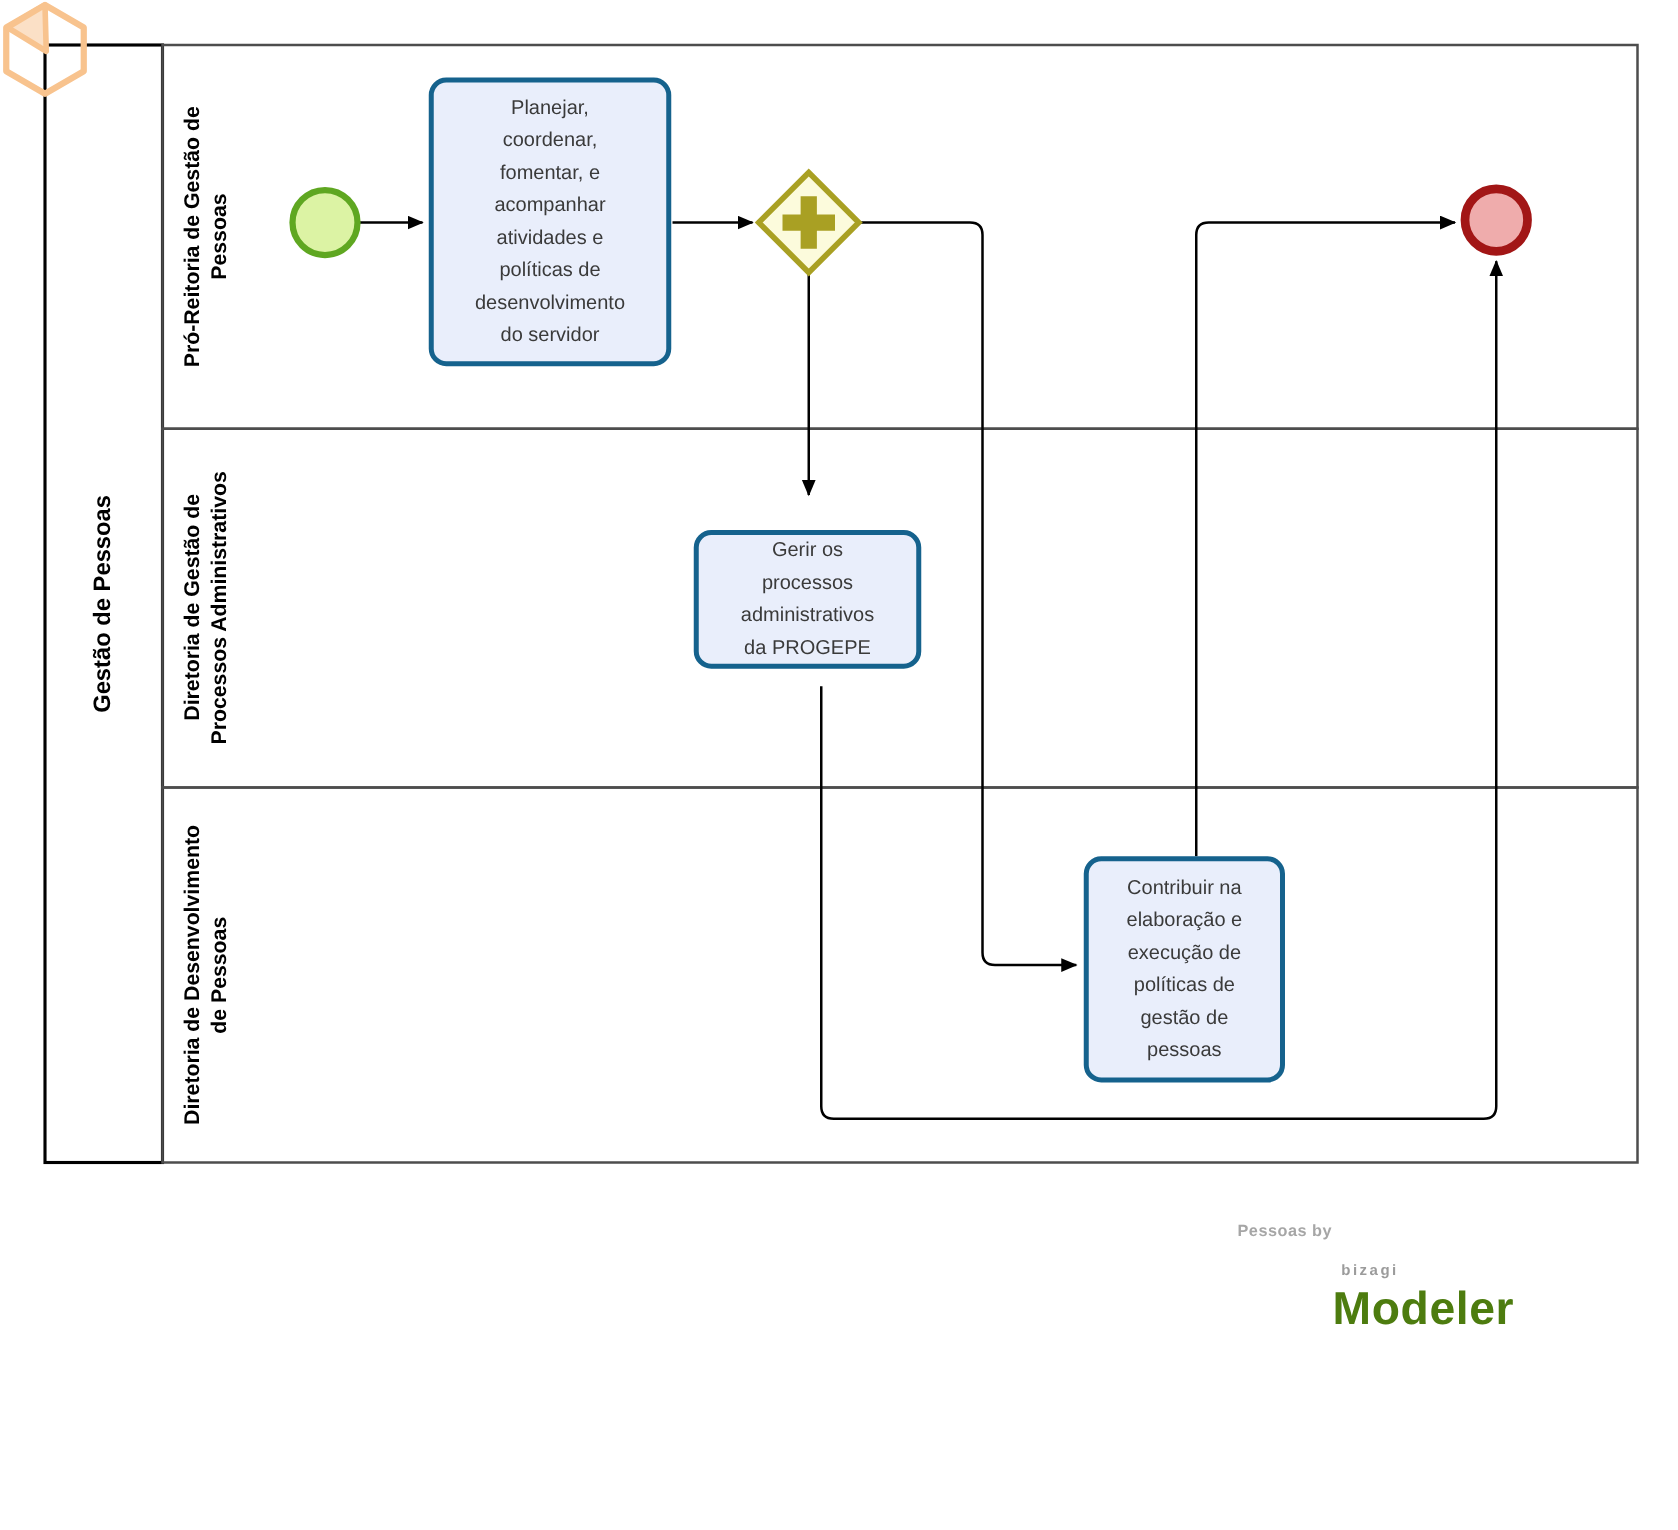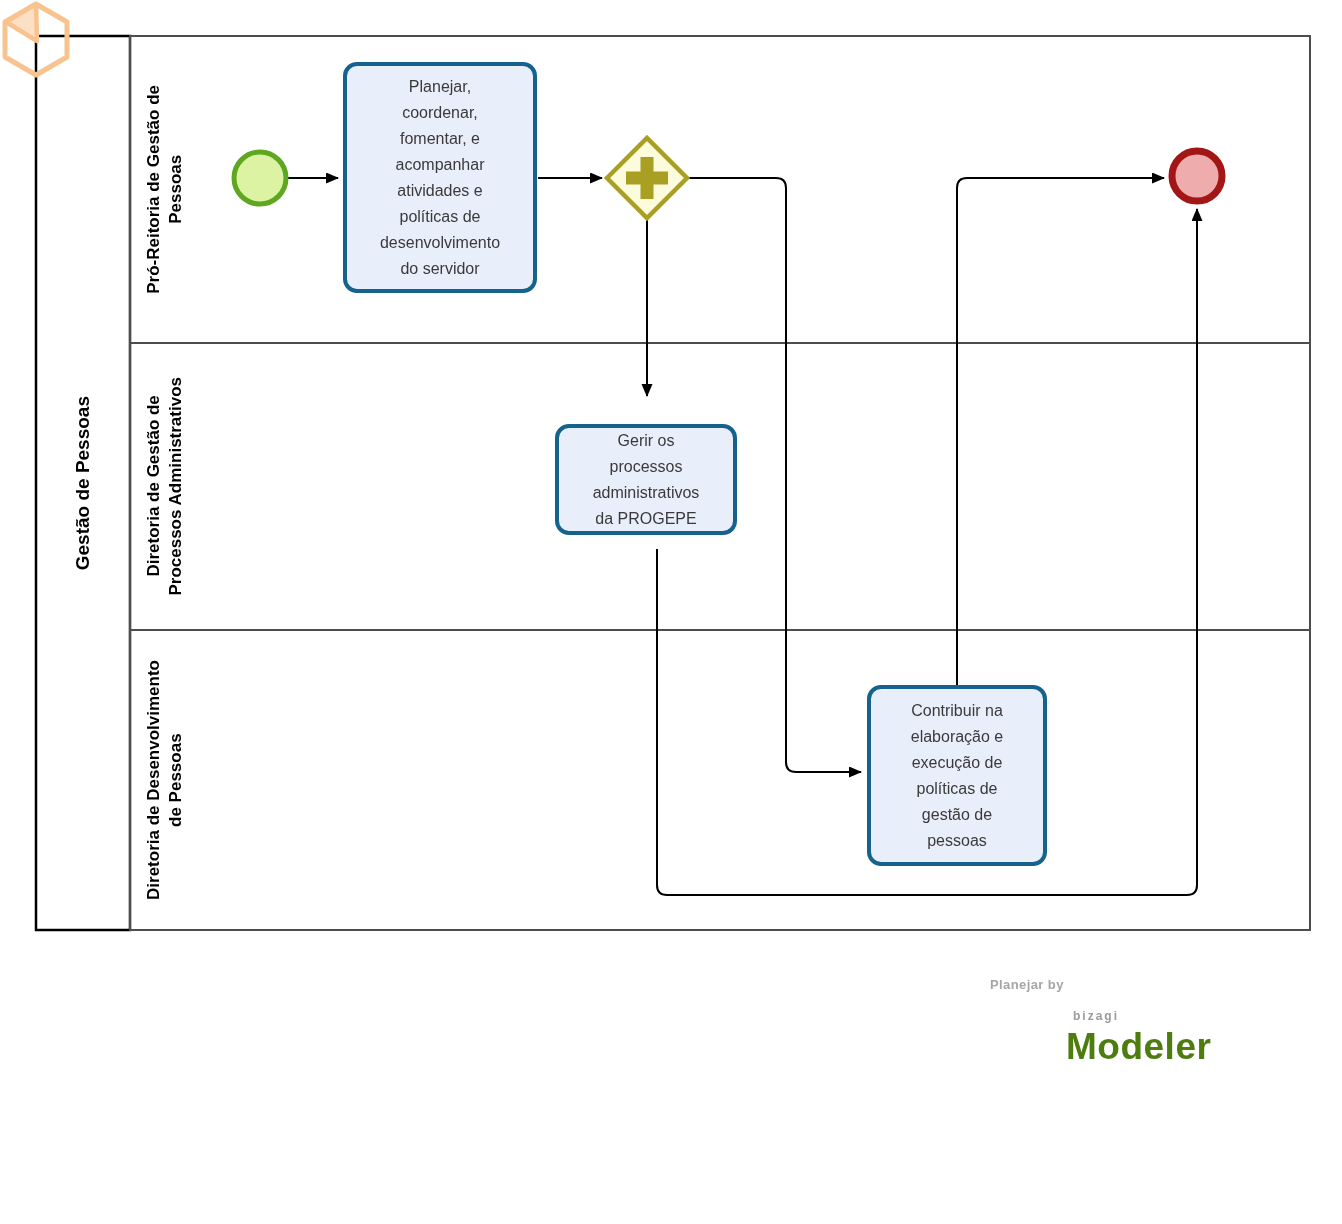--- a/index.html
+++ b/index.html
@@ -89,30 +89,30 @@
 políticas de
 desenvolvimento
 do servidor</span>
   </div>
   <div class="task" style="left: 555px; top: 400px; width: 182px; height: 111px; border-color: rgb(21, 98, 141); background: rgb(233, 238, 251); margin-top: 24px;">
     <span>Gerir os
 processos
 administrativos
 da PROGEPE</span>
   </div>
-  <div class="task" style="left: 867px; top: 685px; width: 180px; height: 181px; border-color: rgb(21, 98, 141); background: rgb(233, 238, 251);">
+  <div class="task" style="left: 867px; top: 685px; width: 161px; height: 181px; border-color: rgb(21, 98, 141); background: rgb(233, 238, 251);">
     <span>Contribuir na
 elaboração e
 execução de
 políticas de
 gestão de
 pessoas</span>
   </div>
 
-  <div class="powered-by">Planejar by</div>
+  <div class="powered-by">Pessoas by</div>
   <svg class="logo-hex" width="72" height="78" viewBox="0 0 72 78">
     <polygon points="36,4 67,22 67,57 36,75 5,57 5,22" fill="none" stroke-width="5" stroke-linejoin="round" stroke="#F8C38E"></polygon>
     <polygon points="36,4 6,22 37,41" fill="#FBE0C6" stroke-width="4.5" stroke-linejoin="round" stroke="#F8C38E"></polygon>
   </svg>
   <div class="logo-bizagi">bizagi</div>
   <div class="logo-modeler">Modeler</div>
 
 </div>
 
 </body></html>

